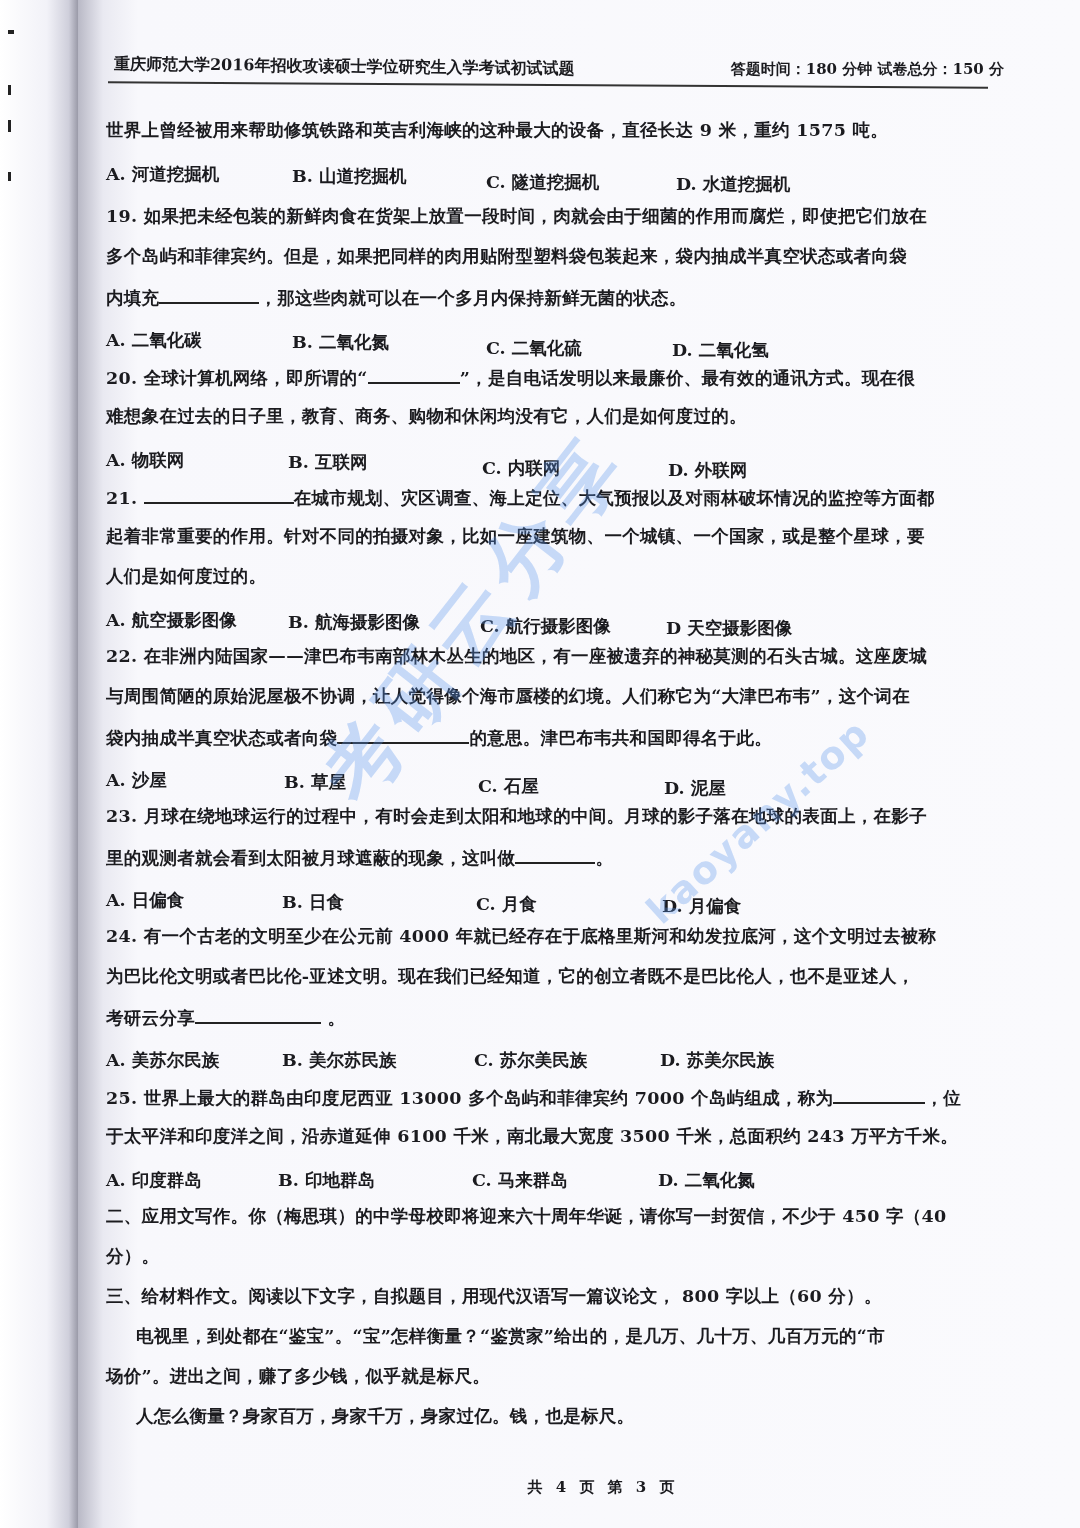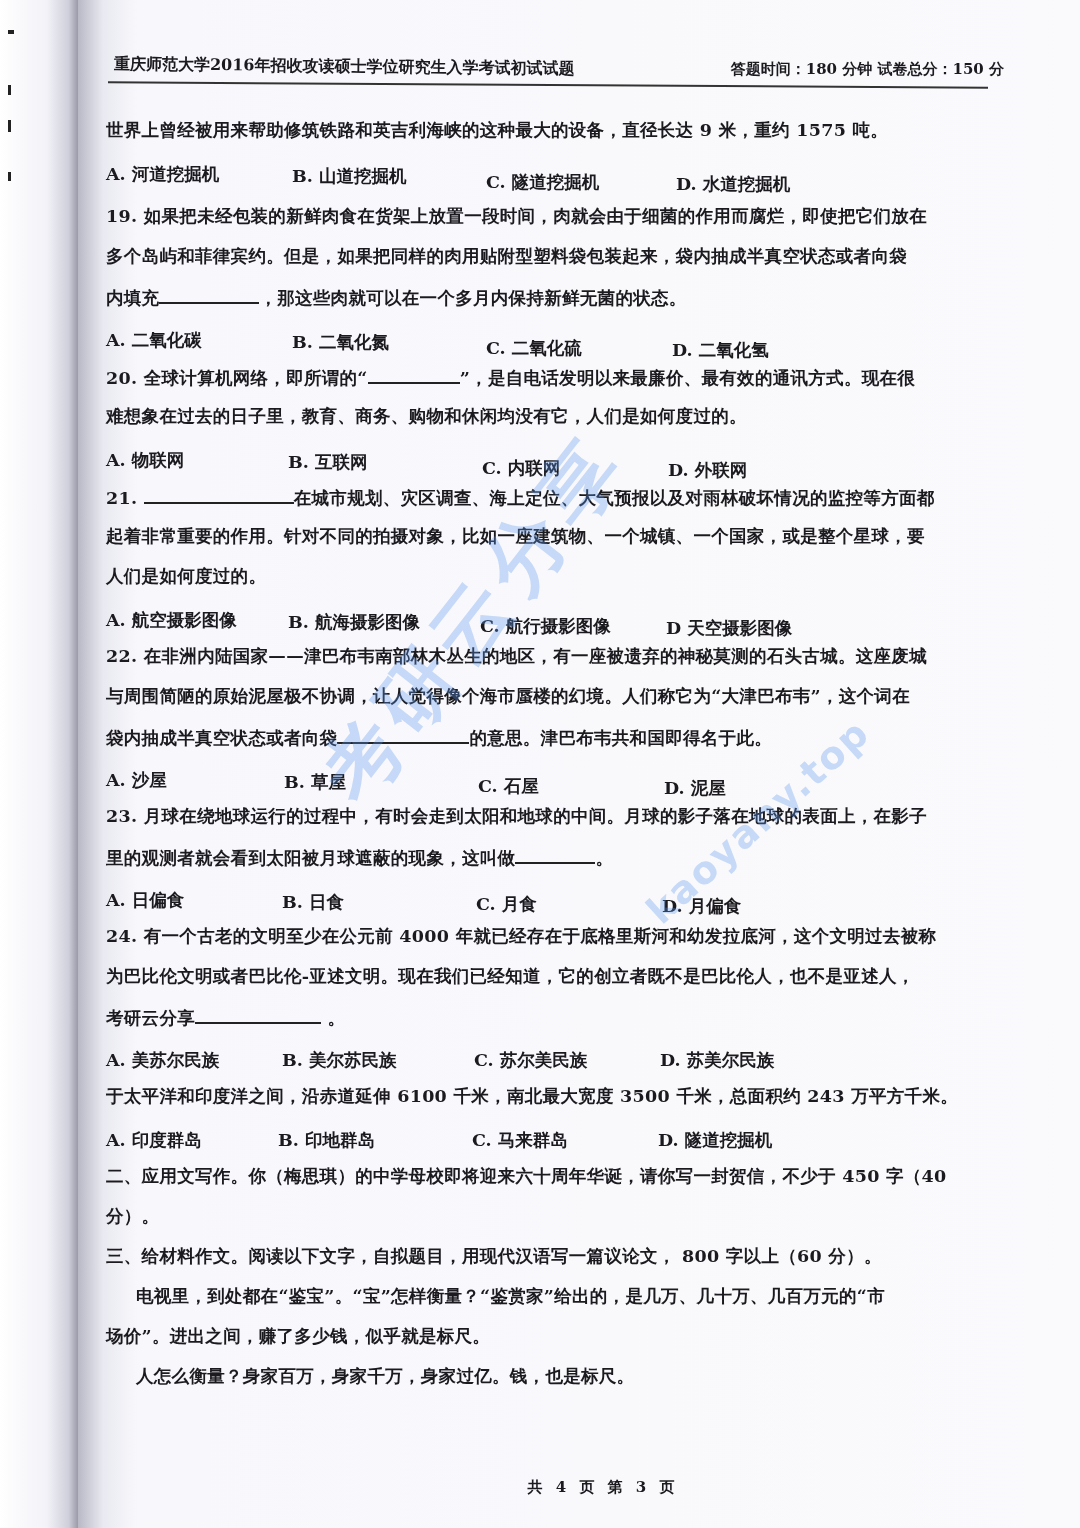--- a/index.html
+++ b/index.html
@@ -145,26 +145,27 @@
       <div class="line"><span>考研云分享</span><span class="blank" style="width:126px"></span><span> 。</span></div>
       <div class="opts">
         <span style="left:0">A. 美苏尔民族</span>
         <span style="left:176px">B. 美尔苏民族</span>
         <span style="left:368px">C. 苏尔美民族</span>
         <span style="left:554px">D. 苏美尔民族</span>
       </div>
     </div>
 
     <div>
+      <div class="line"><span>25.</span> <span>世界上最大的群岛由印度尼西亚 13000 多个岛屿和菲律宾约 7000 个岛屿组成，称为</span><span class="blank" style="width:92px"></span><span>，位</span></div>
       <div class="line">于太平洋和印度洋之间，沿赤道延伸 6100 千米，南北最大宽度 3500 千米，总面积约 243 万平方千米。</div>
       <div class="opts">
         <span style="left:0">A. 印度群岛</span>
         <span style="left:172px">B. 印地群岛</span>
         <span style="left:366px">C. 马来群岛</span>
-        <span style="left:552px">D. 隧道挖掘机</span>
+        <span style="left:552px">D. 二氧化氮</span>
       </div>
     </div>
 
     <div>
       <div class="line">二、应用文写作。你（梅思琪）的中学母校即将迎来六十周年华诞，请你写一封贺信，不少于 450 字（40</div>
       <div class="line">分）。</div>
     </div>
 
     <div>
       <div class="line">三、给材料作文。阅读以下文字，自拟题目，用现代汉语写一篇议论文， 800 字以上（60 分）。</div>

